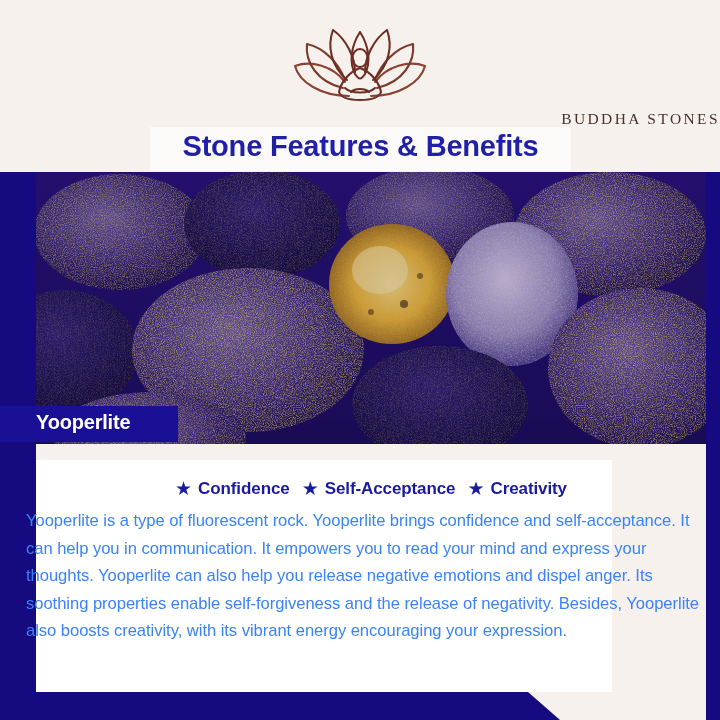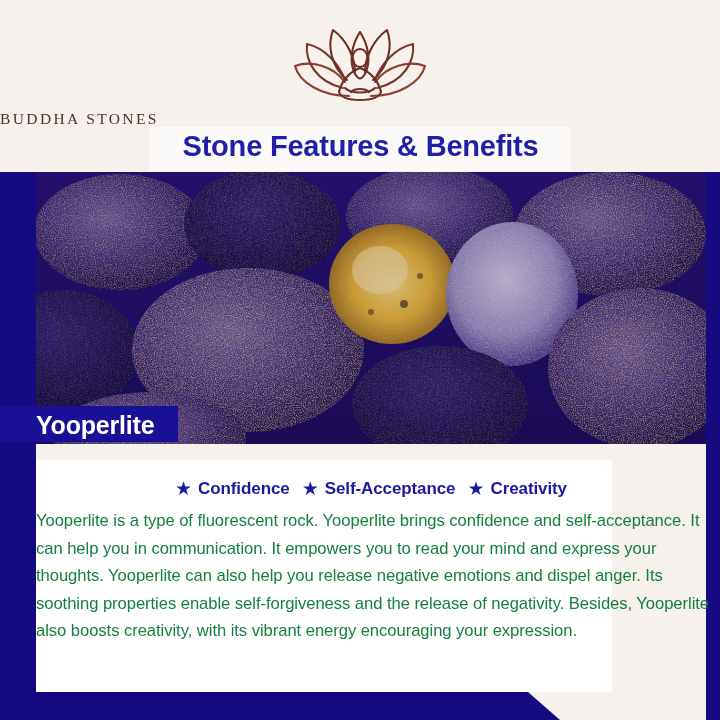--- a/index.html
+++ b/index.html
@@ -76,21 +76,21 @@
     width: 720px;
     text-align: center;
   }
   .logo-mark { display: block; margin: 0 auto; }
   .logo-word {
     margin-top: 2px;
     font-family: "Liberation Serif", serif;
     font-size: 15.5px;
     letter-spacing: 2.4px;
     color: #4a3028;
-    text-align: left;
+    text-align: right;
   }
 
   .title-band {
     position: absolute;
     left: 150px; top: 127px;
     width: 421px; height: 44px;
     background: #fcfaf8;
     z-index: 6;
   }
   .title-text {
@@ -122,21 +122,21 @@
     position: absolute;
     left: 0; top: 406px;
     width: 178px; height: 36px;
     background: #1a1096;
     z-index: 6;
   }
   .name-tag-text {
     position: absolute;
     left: 36px; top: 411px;
     width: 142px;
-    font-size: 25px;
+    font-size: 20px;
     font-weight: 700;
     color: #ffffff;
     letter-spacing: -0.2px;
     z-index: 7;
     white-space: nowrap;
   }
 
   
   .card {
     position: absolute;
@@ -176,25 +176,24 @@
     margin: 0 6px 0 12px;
   }
   .kw-star:first-child { margin-left: 0; }
 
   .body-copy {
     position: absolute;
     left: -10px; top: 63px;
     width: 680px;
     font-size: 16.6px;
     line-height: 27.5px;
-    color: #15803d;
+    color: #3b82f6;
     text-align: left;
     font-stretch: condensed;
     letter-spacing: -0.05px;
-    margin-left: 10px;
   }
 </style>
 </head>
 <body>
 
 <div class="poster">
 
   <div class="sheet"></div>
 
   <div class="photo">

